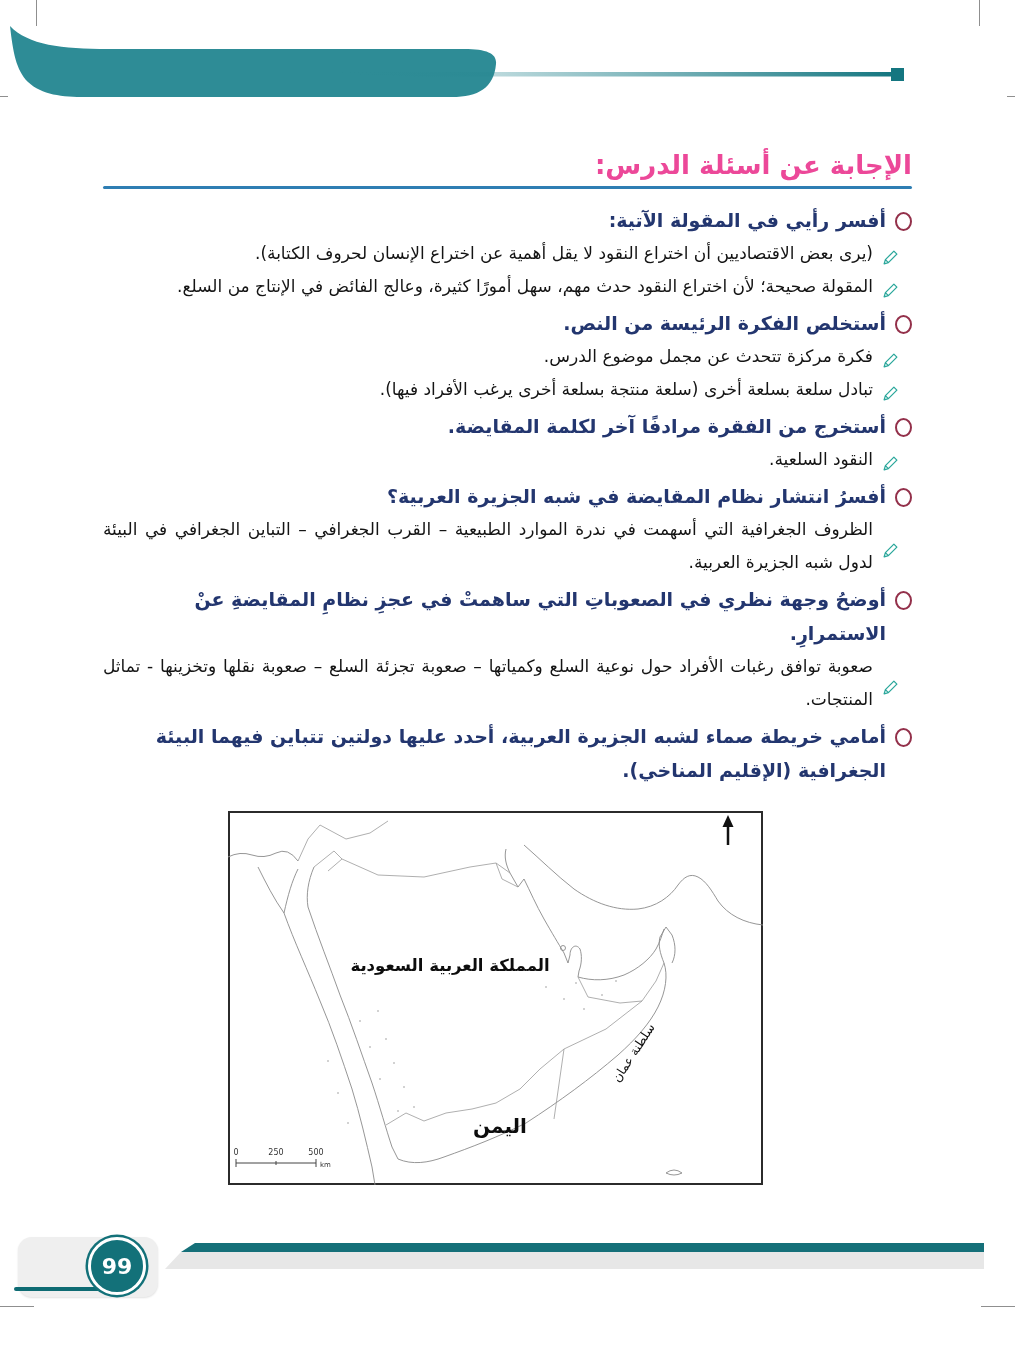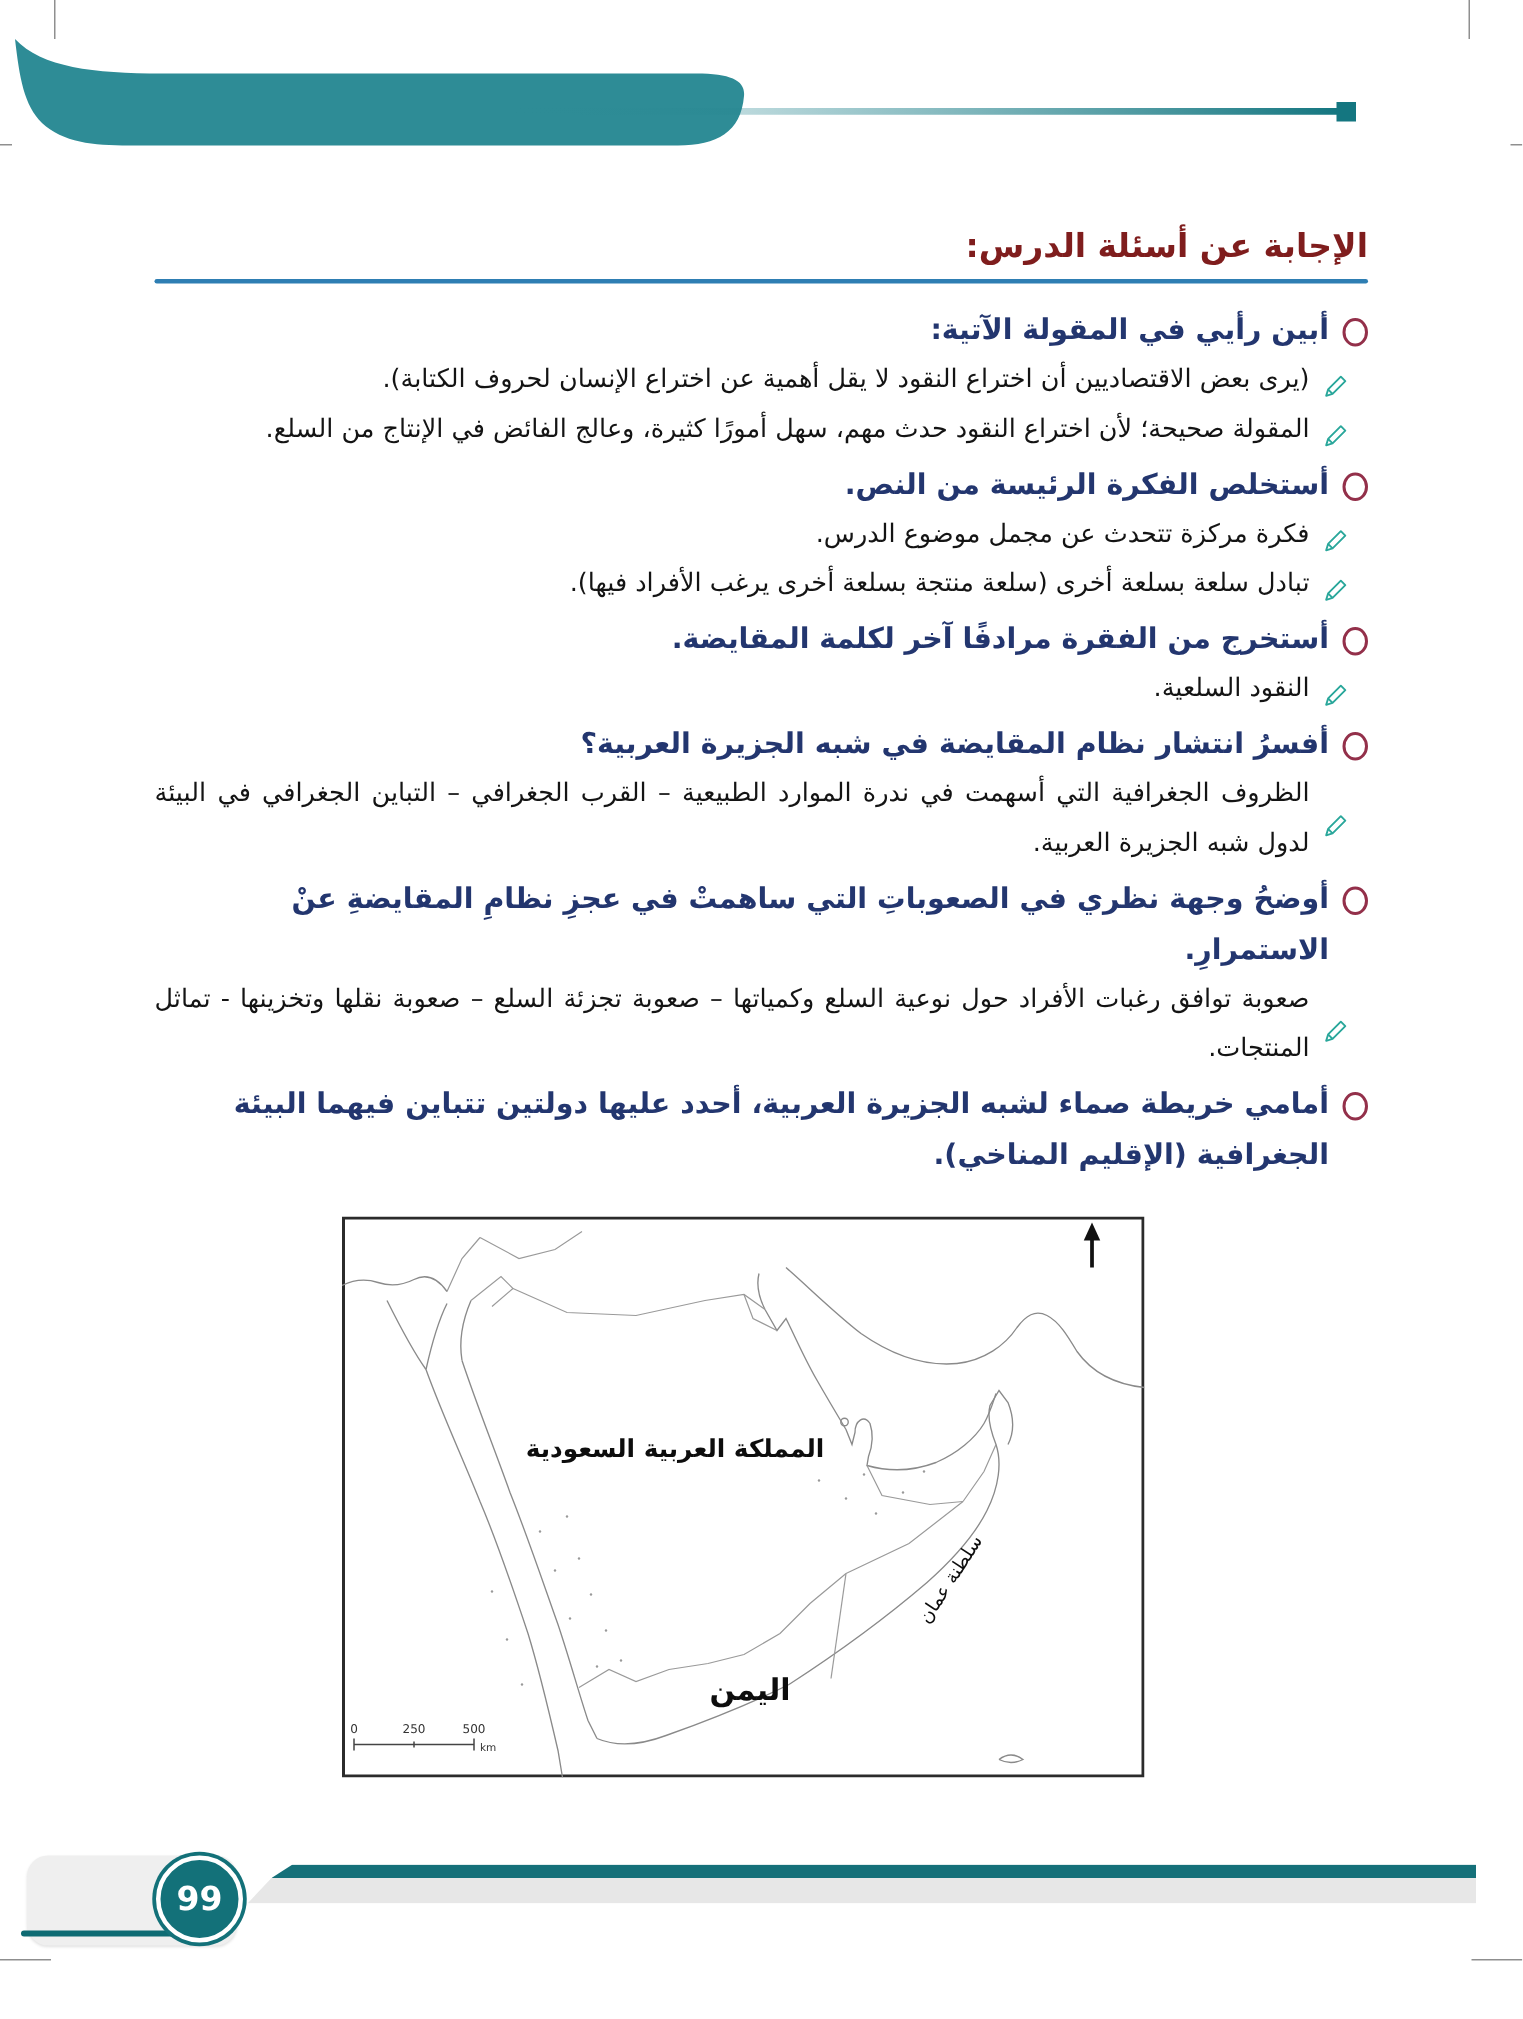--- a/index.html
+++ b/index.html
@@ -4,40 +4,40 @@
 <style>
   html,body{margin:0;padding:0;background:#fff;}
   .page{position:relative;width:1015px;height:1346px;background:#fff;overflow:hidden;
         font-family:"DejaVu Sans",sans-serif;}
   
   .crop{position:absolute;background:#8f8f8f;}
   
   .header-svg{position:absolute;top:0;left:0;}
   
   .content{position:absolute;top:146px;left:103px;width:809px;direction:rtl;}
-  .page-title{color:#7f1d1d;font-size:22px;font-weight:bold;line-height:38px;margin:0;text-align:right;}
+  .page-title{color:#ec4899;font-size:26px;font-weight:bold;line-height:38px;margin:0;text-align:right;}
   .title-rule{height:3px;background:#2E7EB3;margin-top:2px;border-radius:2px;}
   .qa-list{margin-top:14px;}
   .q-row{display:flex;align-items:flex-start;gap:9px;margin-top:3px;}
   .q-ring{flex:0 0 auto;width:13px;height:15px;border:2.4px solid #93304A;border-radius:50%;margin-top:9px;background:transparent;}
   .q-text{margin:0;color:#23366F;font-size:19px;font-weight:bold;line-height:34px;text-align:right;}
   .a-row{display:flex;align-items:center;gap:9px;padding-right:13px;}
   .a-pencil{flex:0 0 auto;width:17px;height:17px;margin-top:8px;}
   .a-text{margin:0;color:#141414;font-size:17px;line-height:33px;text-align:right;flex:1 1 auto;}
   .a-text.just{text-align:justify;text-align-last:right;}
   
   .map-box{margin:24px auto 0 auto;width:560px;direction:ltr;}
   
   .footer-grayblob{position:absolute;left:18px;top:1237px;width:140px;height:60px;background:#EFEFEF;border-radius:14px;box-shadow:0 1px 2px rgba(0,0,0,0.12);}
   .footer-underline{position:absolute;left:14px;top:1287px;width:110px;height:4px;background:#0E6B73;border-radius:2px;}
   .footer-tealbar{position:absolute;left:181px;top:1243px;width:803px;height:9px;background:#157079;
                   clip-path:polygon(14px 0,100% 0,100% 100%,0 100%);}
   .footer-graybar{position:absolute;left:165px;top:1252px;width:819px;height:17px;background:#E7E7E7;
                   clip-path:polygon(16px 0,100% 0,100% 100%,0 100%);}
-  .page-badge{position:absolute;left:104px;top:1237px;width:52px;height:52px;border-radius:50%;
+  .page-badge{position:absolute;left:88px;top:1237px;width:52px;height:52px;border-radius:50%;
               background:#137179;border:3px solid #fff;box-shadow:0 0 0 2.5px #137179;
               display:flex;align-items:center;justify-content:center;color:#fff;font-size:22px;font-weight:bold;}
   svg text{font-family:"DejaVu Sans",sans-serif;}
 </style>
 </head>
 <body>
 
 <div class="page">
 
   <div class="crop" style="left:36px;top:0;width:1px;height:26px;"></div>
@@ -60,21 +60,21 @@
   </svg>
 
   <div class="content">
     <h1 class="page-title">الإجابة عن أسئلة الدرس:</h1>
     <div class="title-rule"></div>
 
     <div class="qa-list">
 
       <div class="q-row">
         <span class="q-ring"></span>
-        <p class="q-text">أبين رأيي في المقولة الآتية:</p>
+        <p class="q-text">أفسر رأيي في المقولة الآتية:</p>
       </div>
       <div class="a-row">
         <svg class="a-pencil" viewBox="0 0 20 20">
             <path d="M2.5,17.5 L4,12.5 L14,2.5 L17.5,6 L7.5,16 Z M4,12.5 L7.5,16" fill="none" stroke="#2AA79B" stroke-width="1.5" stroke-linejoin="round"></path>
           </svg>
         <p class="a-text">(يرى بعض الاقتصاديين أن اختراع النقود لا يقل أهمية عن اختراع الإنسان لحروف الكتابة).</p>
       </div>
       <div class="a-row">
         <svg class="a-pencil" viewBox="0 0 20 20">
             <path d="M2.5,17.5 L4,12.5 L14,2.5 L17.5,6 L7.5,16 Z M4,12.5 L7.5,16" fill="none" stroke="#2AA79B" stroke-width="1.5" stroke-linejoin="round"></path>

